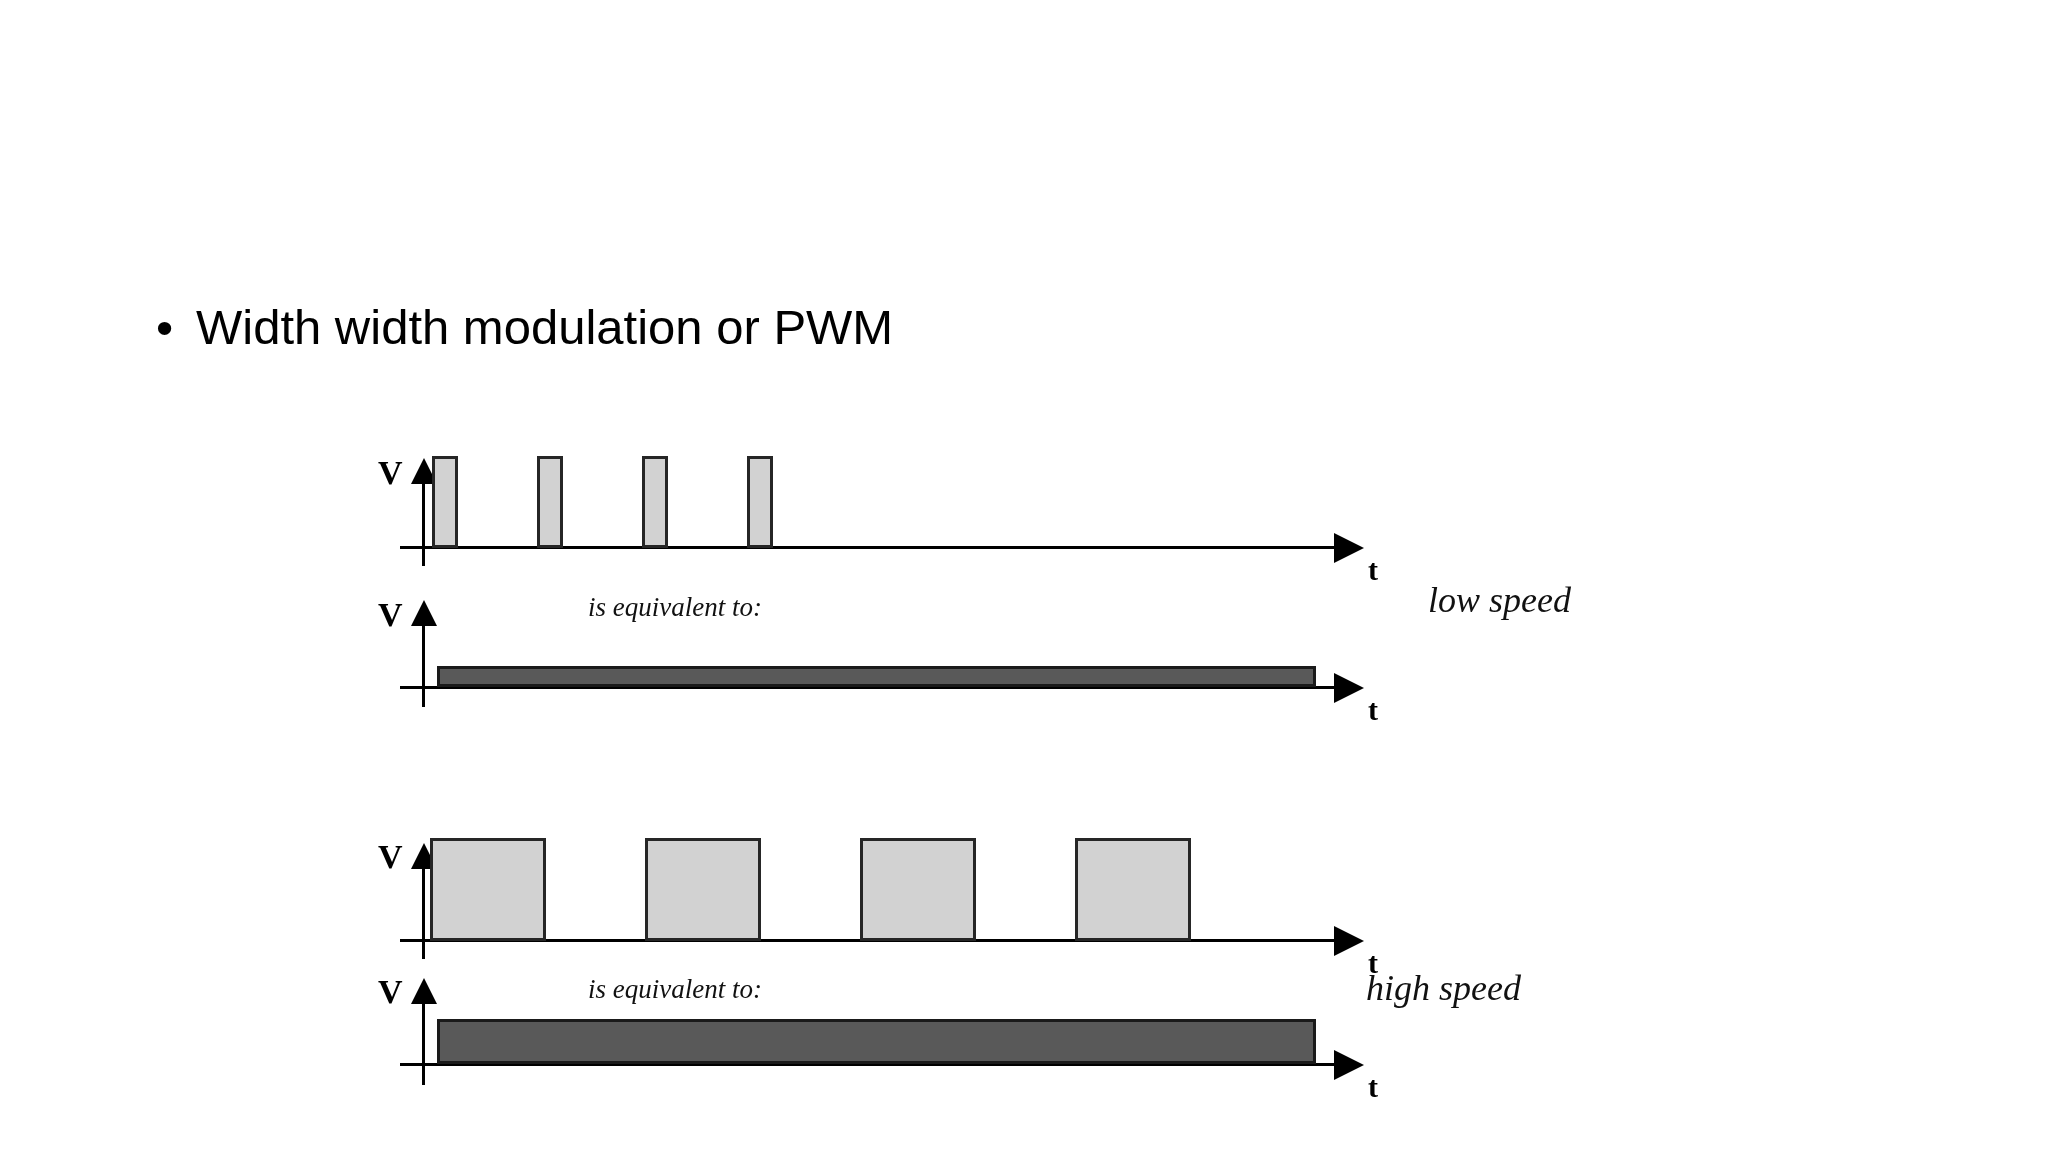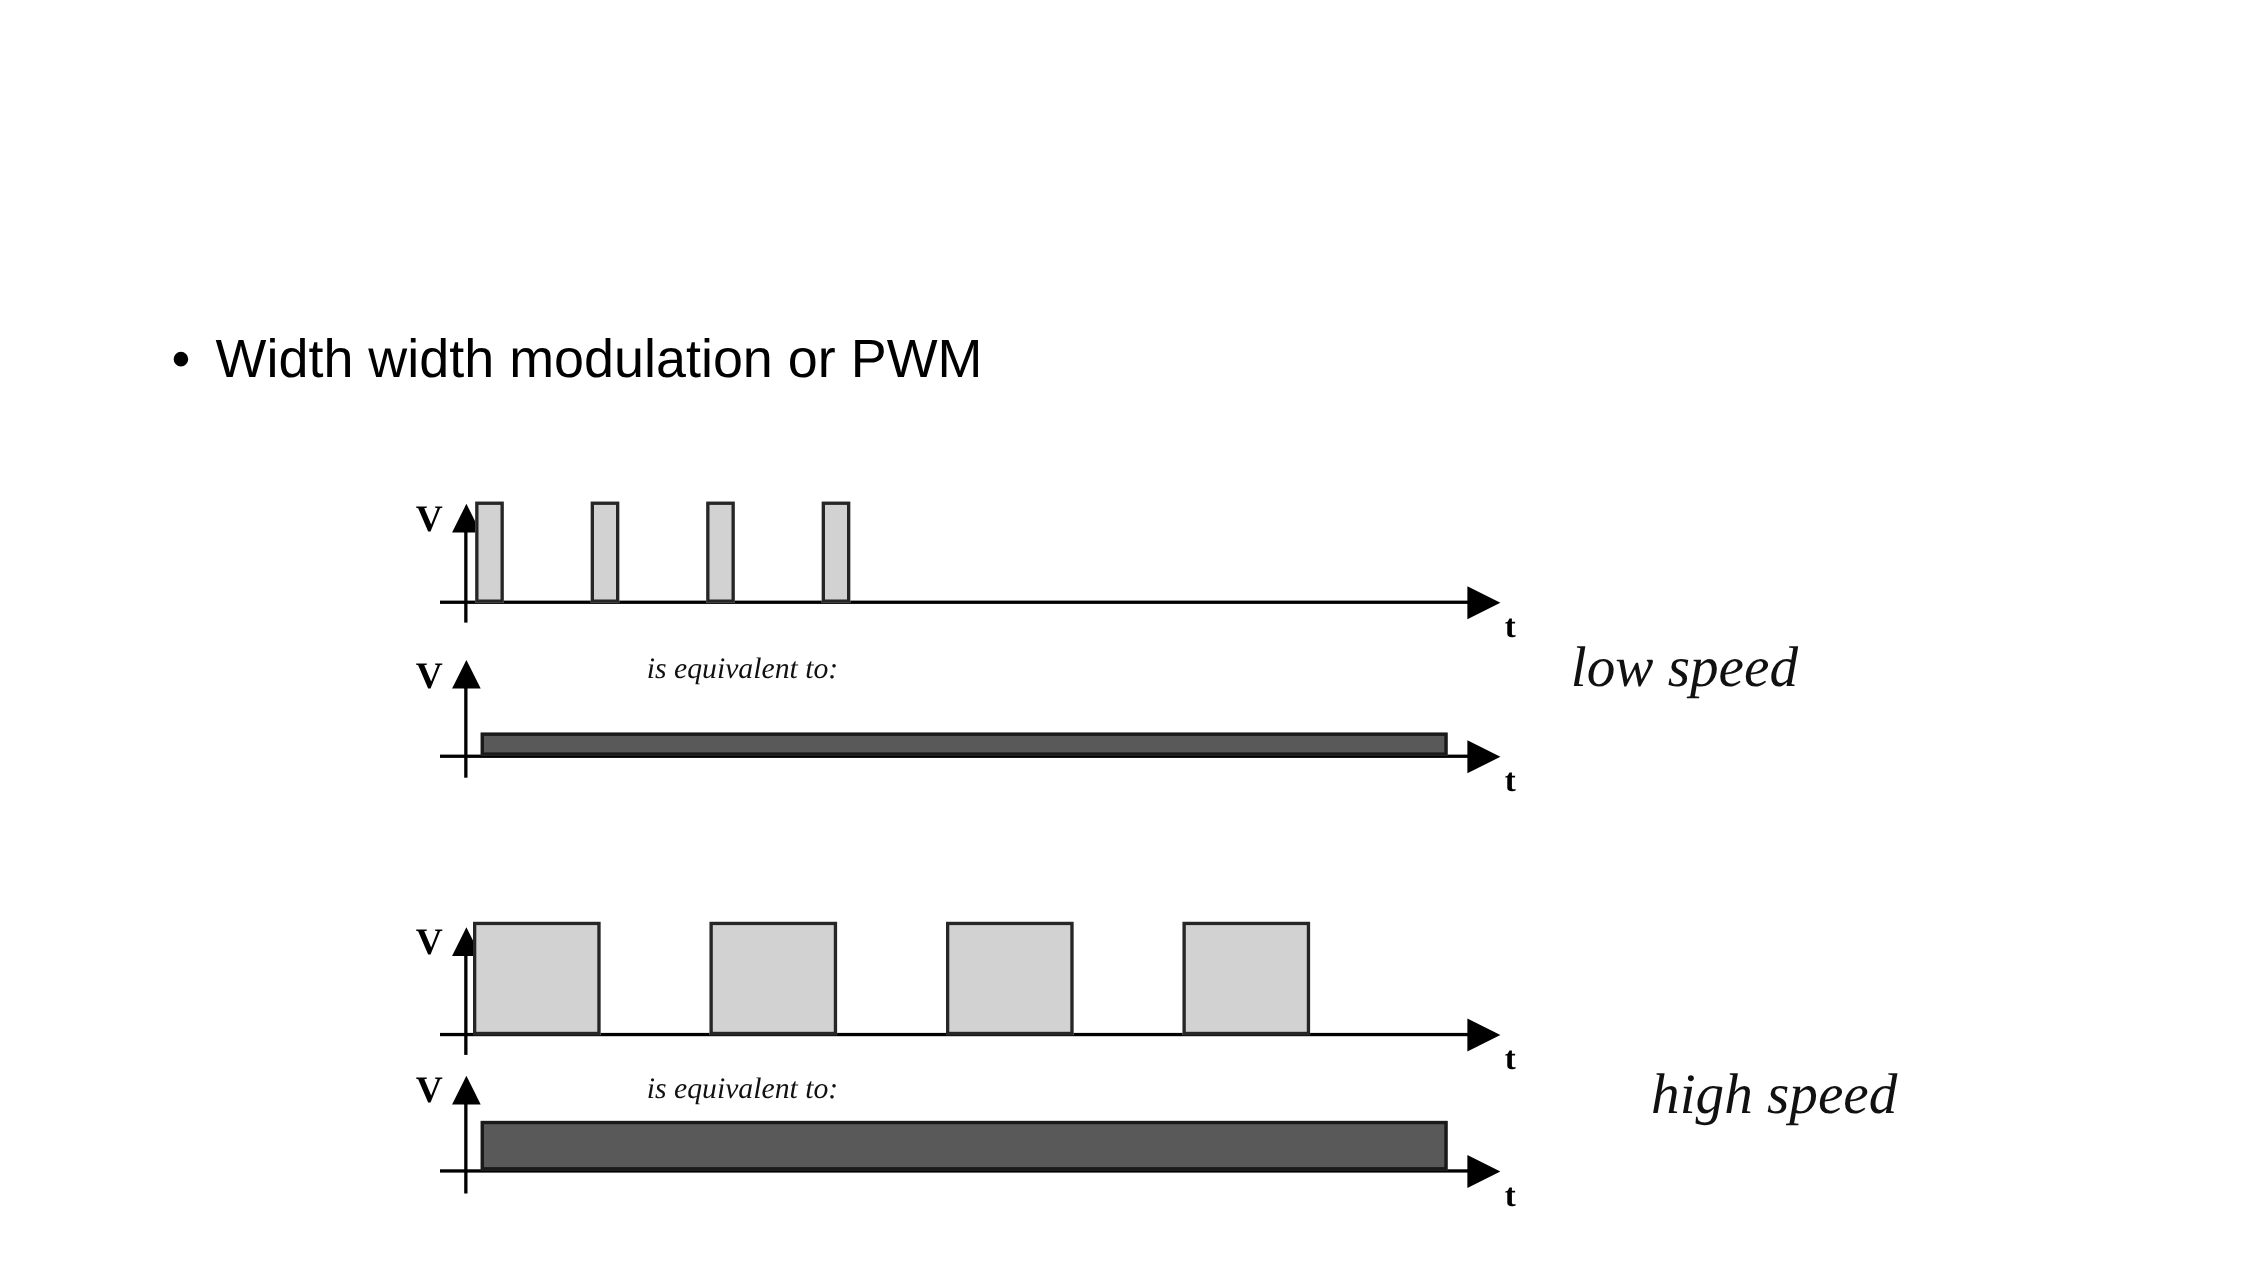--- a/index.html
+++ b/index.html
@@ -147,21 +147,21 @@
     font-style: italic;
     font-size: 27px;
     line-height: 1;
     color: #111111;
     white-space: nowrap;
   }
   .caption-speed {
     position: absolute;
     font-family: "Liberation Serif", serif;
     font-style: italic;
-    font-size: 52px;
+    font-size: 36px;
     line-height: 1;
     color: #111111;
     white-space: nowrap;
   }
 </style>
 </head>
 <body>
 
 <div id="slide">
 
@@ -235,18 +235,18 @@
       <div class="v-axis" style="left:422px; top:1002px; height:83px;"></div>
 
       <div class="h-axis" style="left:400px; top:1063px; width:935px;"></div>
       <div class="h-arrow" style="left:1334px; top:1050px;"></div>
       <span class="axis-label-t" style="left:1368px; top:1072px;">t</span>
 
       <div class="avg-bar" style="left:437px; top:1019px; width:879px; height:45px;"></div>
 
       <span class="caption-equiv" style="left:588px; top:976px;">is equivalent to:</span>
 
-      <span class="caption-speed" style="left:1501px; top:970px;">high speed</span>
+      <span class="caption-speed" style="left:1366px; top:970px;">high speed</span>
     </div>
 
   </div>
 
 </div>
 
 </body></html>

